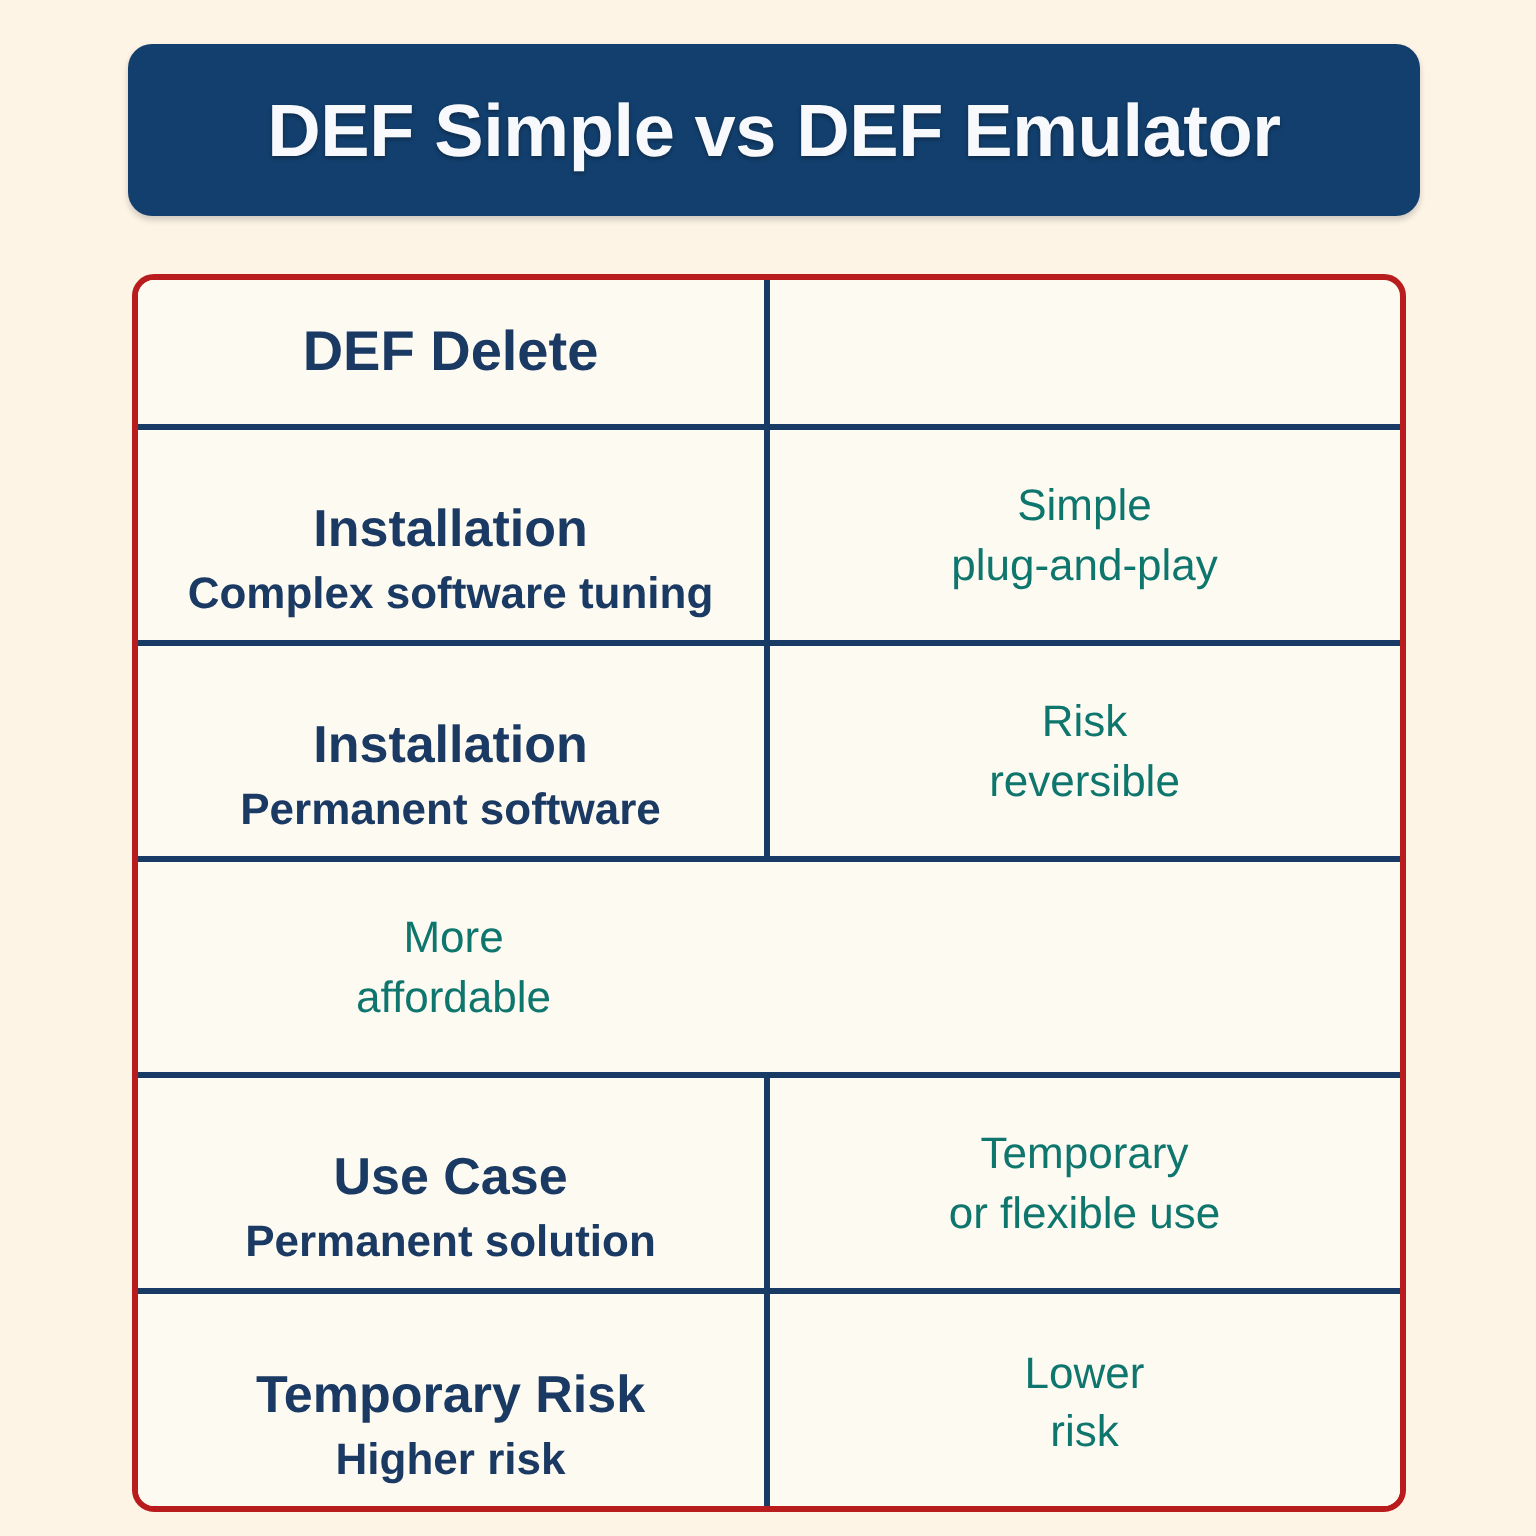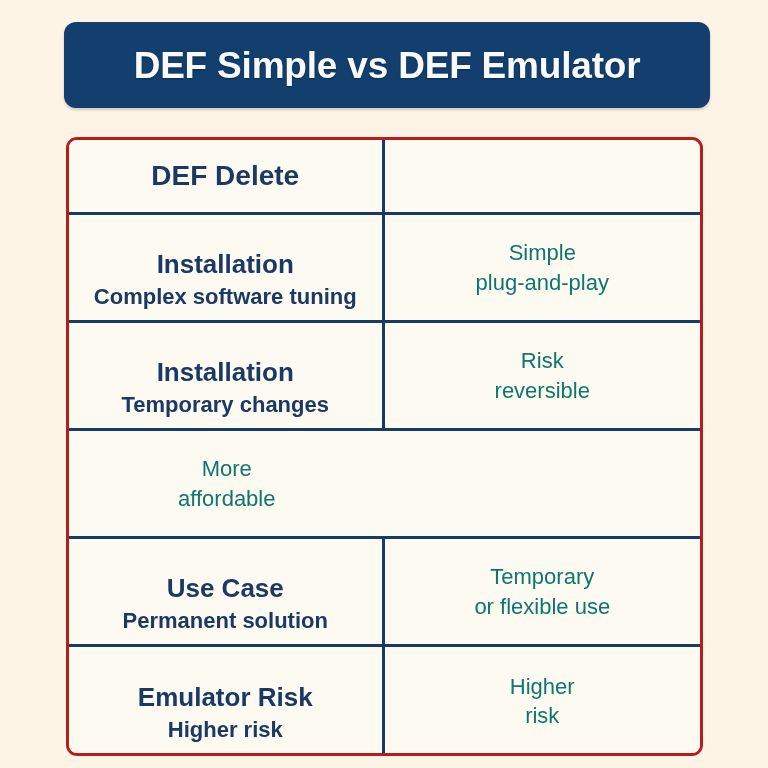--- a/index.html
+++ b/index.html
@@ -159,21 +159,21 @@
       </div>
       <div class="cell right">
         <span class="value-line">Simple</span>
         <span class="value-line">plug-and-play</span>
       </div>
     </div>
 
     <div class="row data">
       <div class="cell left">
         <span class="feature-name">Installation</span>
-        <span class="feature-detail">Temporary changes</span>
+        <span class="feature-detail">Permanent software</span>
       </div>
       <div class="cell right">
         <span class="value-line">Risk</span>
         <span class="value-line">reversible</span>
       </div>
     </div>
 
     <div class="row data">
       <div class="cell right">
         <span class="value-line">More</span>
@@ -187,23 +187,23 @@
         <span class="feature-detail">Permanent solution</span>
       </div>
       <div class="cell right">
         <span class="value-line">Temporary</span>
         <span class="value-line">or flexible use</span>
       </div>
     </div>
 
     <div class="row data">
       <div class="cell left">
-        <span class="feature-name">Emulator Risk</span>
+        <span class="feature-name">Temporary Risk</span>
         <span class="feature-detail">Higher risk</span>
       </div>
       <div class="cell right">
-        <span class="value-line">Higher</span>
+        <span class="value-line">Lower</span>
         <span class="value-line">risk</span>
       </div>
     </div>
 
   </div>
 </div>
 
 </body></html>

